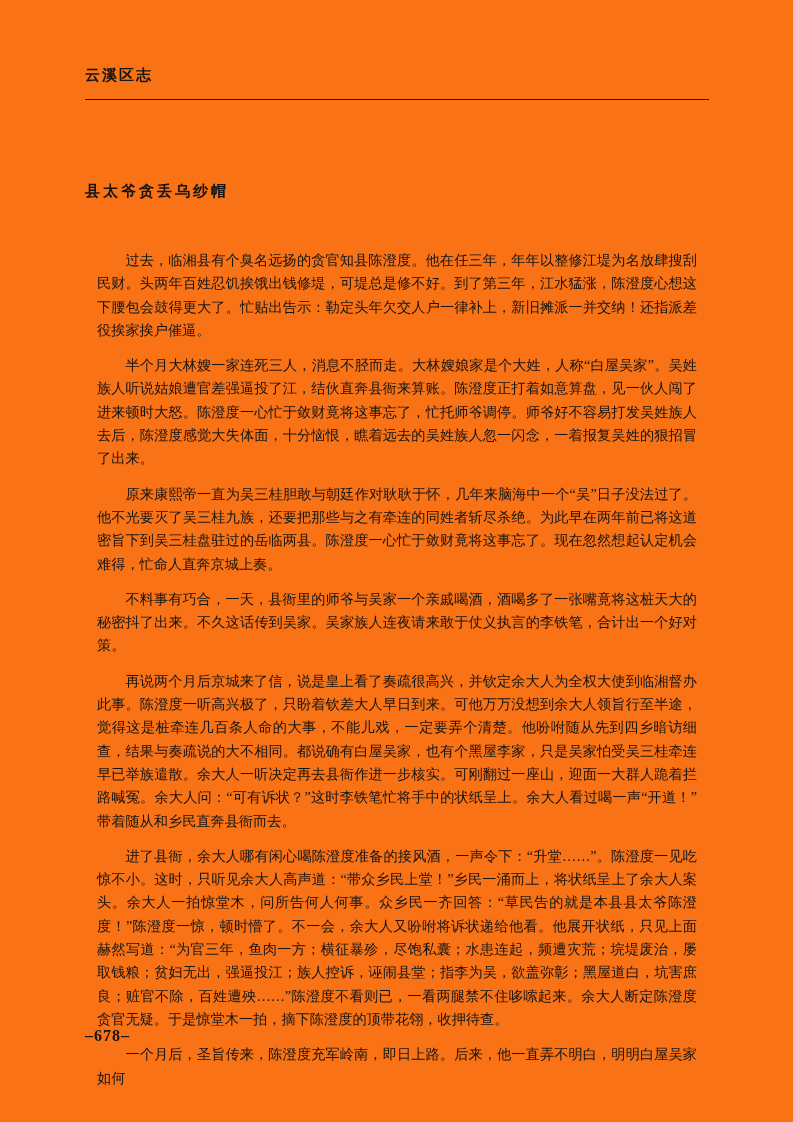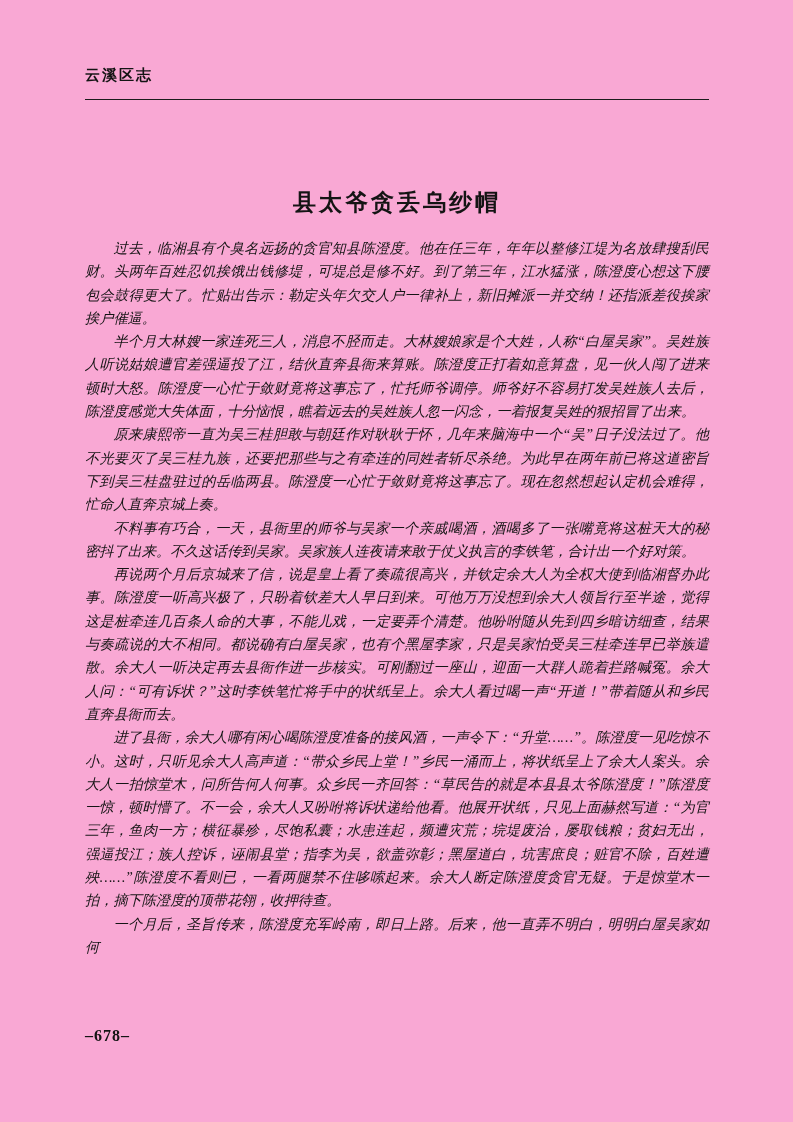--- a/index.html
+++ b/index.html
@@ -1,46 +1,46 @@
 <!DOCTYPE html>
 <html lang="zh"><head>
 <meta charset="utf-8">
 <style>
   html,body { margin:0; padding:0; background:#e8e8e8; }
   .page {
     position:relative;
     width:793px; height:1122px;
     margin:0 auto;
-    background:#f9a8d4;
+    background:#f97316;
     color:#141414;
     font-family:"Liberation Serif","DejaVu Serif",serif;
     overflow:hidden;
   }
   .header-title {
     position:absolute; left:85px; top:66px;
     font-size:15px; font-weight:bold; letter-spacing:2px;
   }
   .header-rule {
     position:absolute; left:85px; top:99px;
     width:624px; height:1px; background:#1c1c1c; border:none; margin:0;
   }
   .intro-line {
     position:absolute; left:85px; top:126px; width:624px;
     font-size:14.2px; line-height:20px;
   }
   .article-title {
     position:absolute; left:85px; top:172px; width:624px;
-    text-align:center; font-size:23px; font-weight:bold; letter-spacing:3px;
+    font-size:15px; font-weight:bold; letter-spacing:3px;
   }
   .article-body {
     position:absolute; left:85px; top:237px; width:624px;
     font-size:14.2px; line-height:23.3px;
     text-align:justify; text-justify:inter-ideograph;
   }
-  .article-body p { margin:0; padding:0; text-indent:2em;font-style:italic; }
+  .article-body p { margin:12px; padding:0; text-indent:2em; }
   .page-number {
     position:absolute; left:85px; top:1027px;
     font-size:16px; letter-spacing:1px;font-weight:bold;
   }
 </style>
 </head>
 <body>
 
 <div class="page">
 

